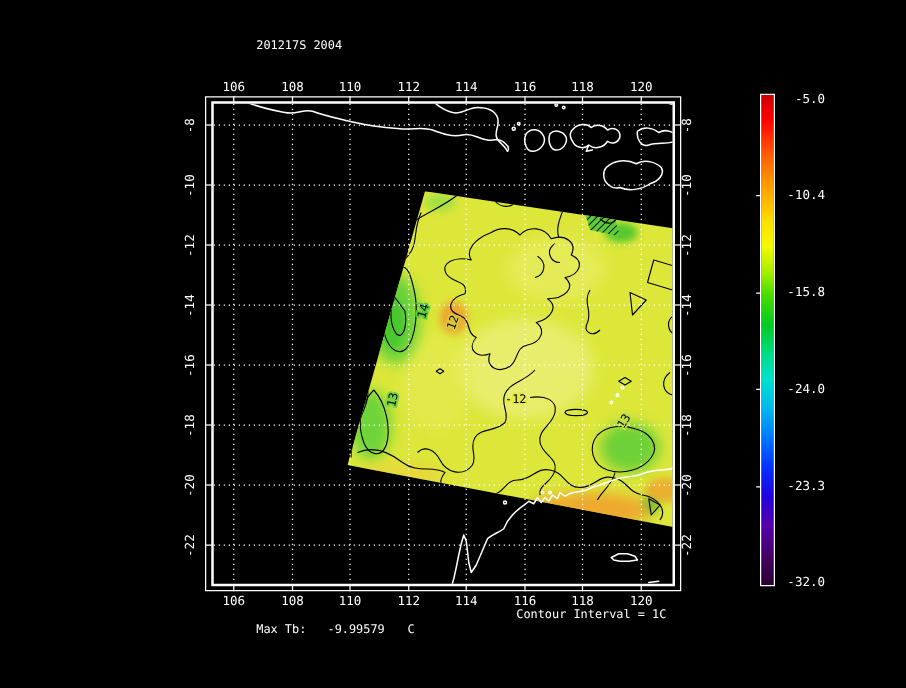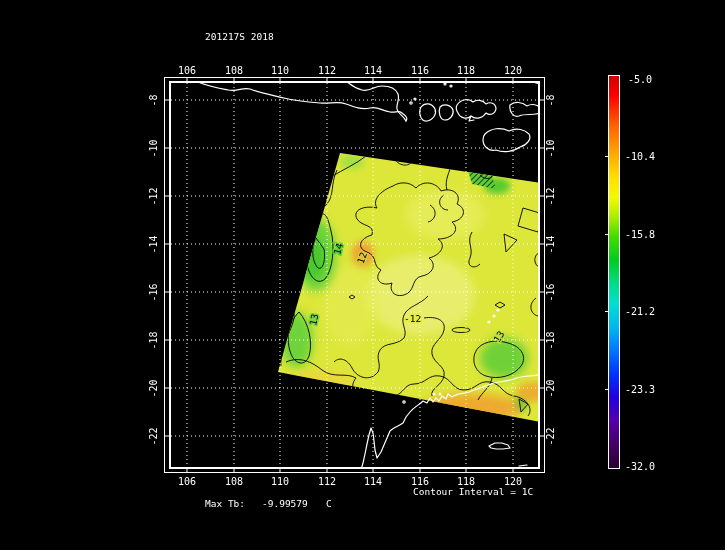--- a/index.html
+++ b/index.html
@@ -4,40 +4,40 @@
 <style>
   html,body{margin:0;padding:0;background:#000;}
   .stage{
     position:relative;width:725px;height:550px;background:#000;overflow:hidden;
     font-family:"DejaVu Sans Mono",monospace;color:#fff;
   }
   .t{position:absolute;font-size:9.5px;line-height:11.5px;white-space:pre;color:#fff;}
   .title-block{position:absolute;left:205px;top:8px;font-size:9.5px;line-height:11.5px;white-space:pre;}
   .ticklabel{position:absolute;width:30px;height:11px;font-size:10px;text-align:center;line-height:11px;}
   .rot{transform:rotate(-90deg);}
-  .cb-label{position:absolute;left:620px;width:40px;height:11px;font-size:10px;line-height:11px;text-align:center;}
+  .cb-label{position:absolute;left:620px;width:40px;height:11px;font-size:10px;line-height:11px;text-align:right;}
   .colorbar{
     position:absolute;left:608px;top:75px;width:10px;height:392px;
     border:1px solid #fff;box-sizing:content-box;
     background:linear-gradient(to bottom,
       #cc0000 0%, #ff0000 5%, #ff6600 13%, #ffaa00 20%, #ffe000 26%,
       #f2fa00 31%, #aaee00 36%, #44dd00 41%, #00cc22 47%, #00dd88 53%,
       #00e0d0 58%, #00b8f0 64%, #0077ff 70%, #0033ff 76%, #2200dd 82%,
       #5500aa 88%, #440066 94%, #2a0030 100%);
   }
   .cb-tick{position:absolute;width:3px;height:1px;background:#fff;left:605px;}
   svg text{font-family:"DejaVu Sans Mono",monospace;}
 </style>
 </head>
 <body>
 
 <div class="stage">
 
   <div class="title-block">
-    <div>201217S 2018</div>
+    <div>201217S 2004</div>
   </div>
 
   <svg width="725" height="550" style="position:absolute;left:0;top:0">
     <defs>
       <clipPath id="mapclip">
           <rect x="171" y="83" width="367" height="384"></rect>
         </clipPath>
       <clipPath id="swathclip">
           <polygon points="340,153 541,183 541,422 278,372"></polygon>
         </clipPath>
@@ -241,21 +241,21 @@
   <span class="ticklabel rot" style="left:535px;top:431px">-22</span>
 
   <div class="colorbar"></div>
   <div class="cb-tick" style="top:156px"></div>
   <div class="cb-tick" style="top:234px"></div>
   <div class="cb-tick" style="top:311px"></div>
   <div class="cb-tick" style="top:389px"></div>
   <span class="cb-label" style="top:74px">-5.0</span>
   <span class="cb-label" style="top:151px">-10.4</span>
   <span class="cb-label" style="top:229px">-15.8</span>
-  <span class="cb-label" style="top:306px">-21.2</span>
+  <span class="cb-label" style="top:306px">-24.0</span>
   <span class="cb-label" style="top:384px">-23.3</span>
   <span class="cb-label" style="top:461px">-32.0</span>
 
   <span class="t" style="left:205px;top:498px">Max Tb:</span>
   <span class="t" style="left:262px;top:498px">-9.99579</span>
   <span class="t" style="left:326px;top:498px">C</span>
   <span class="t" style="left:413px;top:486px">Contour Interval = 1C</span>
 
 </div>
 

